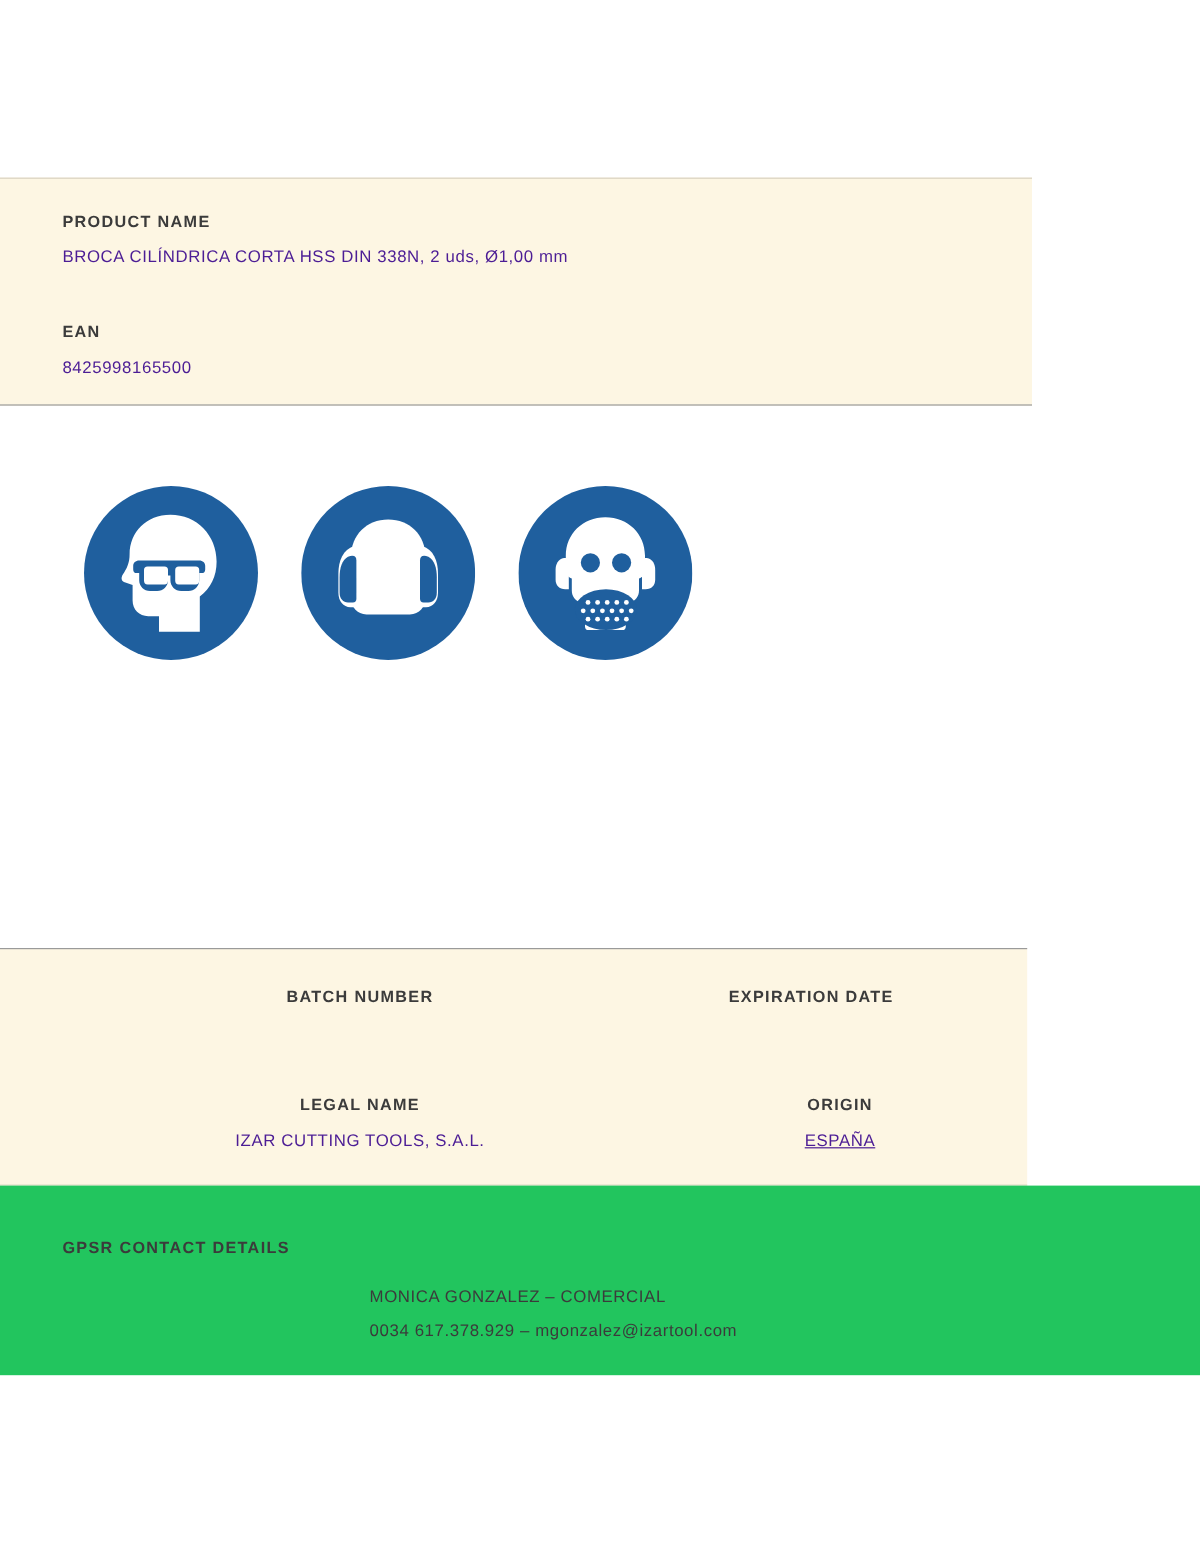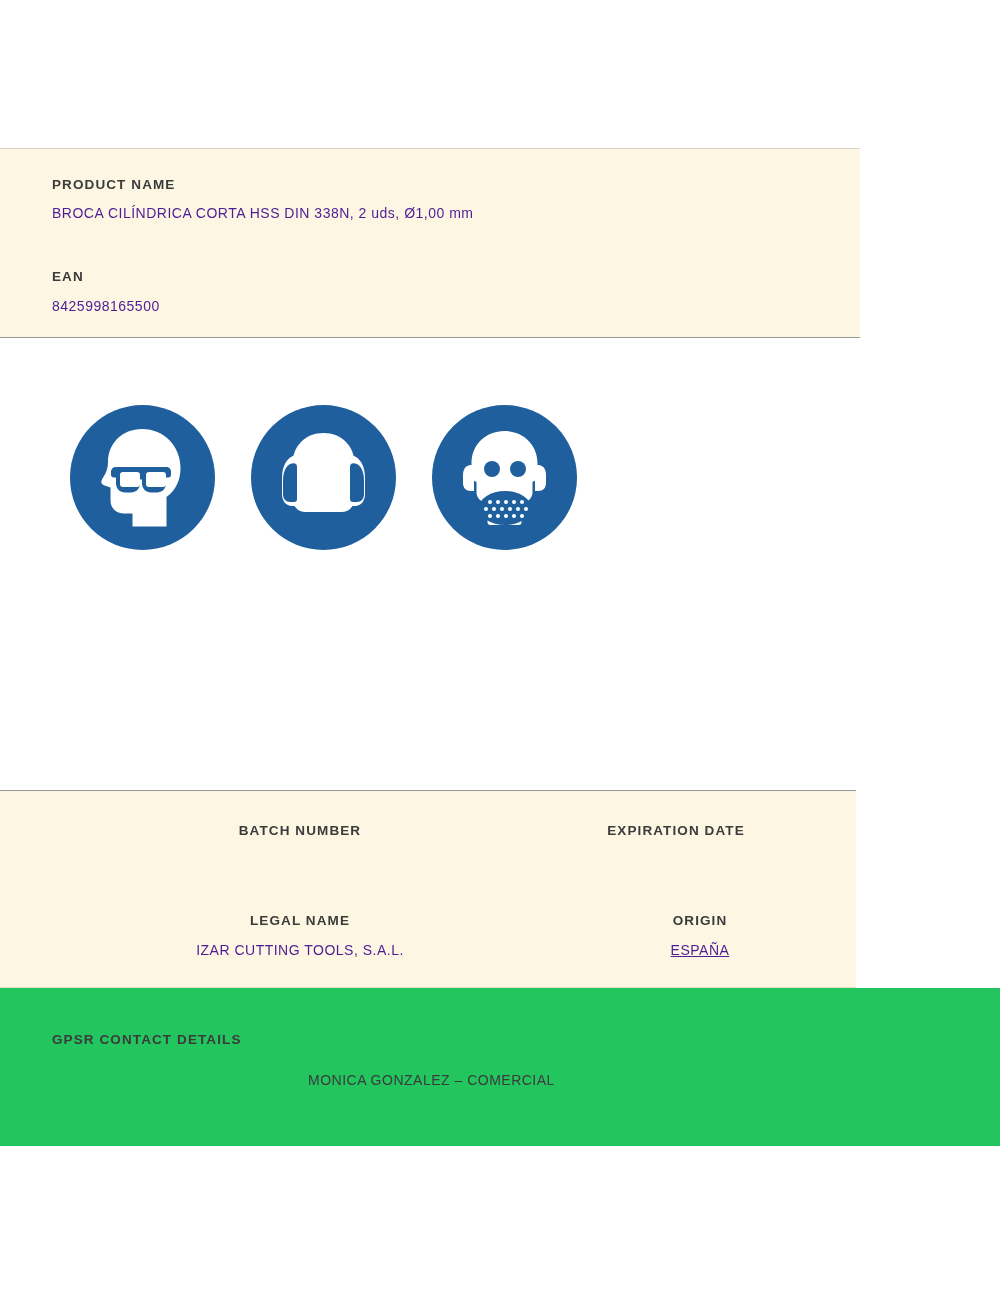--- a/index.html
+++ b/index.html
@@ -222,16 +222,17 @@
     <div class="cell value-text legal-name-value">IZAR CUTTING TOOLS, S.A.L.</div>
 
     <div class="cell label-strong origin-label">ORIGIN</div>
     <div class="cell value-text origin-value">ESPAÑA</div>
   </div>
 
   <div class="band-gpsr">
     <div class="label-strong gpsr-label">GPSR CONTACT DETAILS</div>
     <div class="gpsr-lines">
       <div>MONICA GONZALEZ – COMERCIAL</div>
+      <div>0034 617.378.929 – mgonzalez@izartool.com</div>
     </div>
   </div>
 
 </div>
 
 </body></html>

